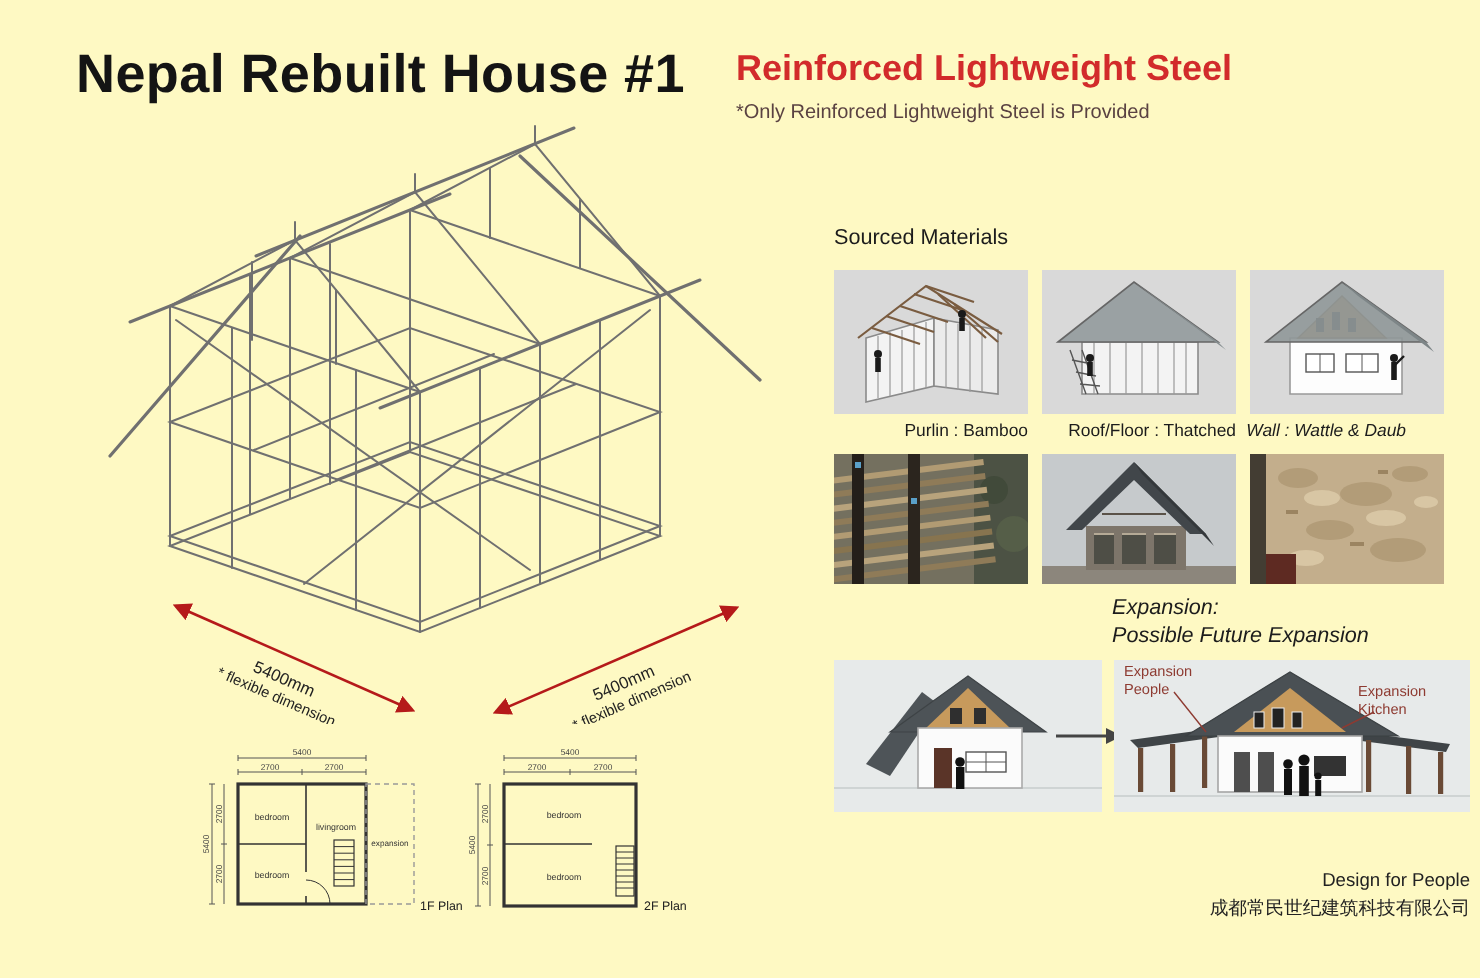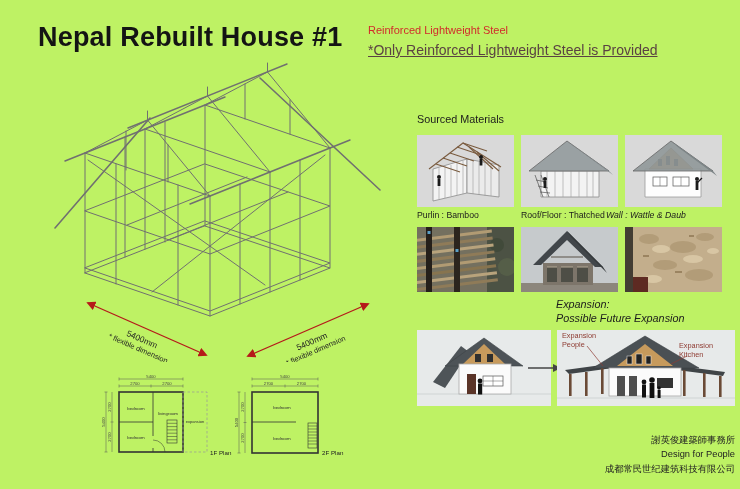--- a/index.html
+++ b/index.html
@@ -1,27 +1,27 @@
 <!DOCTYPE html>
 <html><head>
 <meta charset="utf-8">
 <style>
   html,body{margin:0;padding:0;background:#fff;}
-  .canvas{position:relative;width:740px;height:489px;background:#bef264;overflow:hidden;
+  .canvas{position:relative;width:740px;height:489px;background:#fef9c3;overflow:hidden;
           font-family:"Liberation Sans",sans-serif;color:#222;}
   .abs{position:absolute;}
   .title{font-size:27px;font-weight:600;letter-spacing:.2px;color:#141414;white-space:nowrap;}
   .intro{width:362px;}
-  .intro-heading{font-size:11px;font-weight:400;color:#d22b2b;}
+  .intro-heading{font-size:18px;font-weight:700;color:#d22b2b;}
   .intro-body{font-size:10.4px;line-height:1.32;color:#5a4242;margin-top:2px;}
-  .intro-note{font-size:14px;color:#5a4242;margin-top:6px;text-decoration:underline;}
+  .intro-note{font-size:10px;color:#5a4242;margin-top:6px;}
   .sec-heading{font-size:10.8px;line-height:1.32;color:#1c1c1c;}
   .thumb{width:97px;height:72px;}
   .photo{width:97px;height:65px;}
-  .thumb-label{width:97px;text-align:left;font-size:8.7px;color:#1c1c1c;}
+  .thumb-label{width:97px;text-align:right;font-size:8.7px;color:#1c1c1c;}
   .expimg{background:#e7eaea;}
   .exp-label{position:absolute;font-size:7.3px;line-height:1.18;color:#8e3b32;}
   .credits{width:255px;text-align:right;font-size:9.3px;line-height:1.55;color:#222;}
   svg{display:block;}
   svg text{font-family:"Liberation Sans",sans-serif;}
 </style>
 </head>
 <body>
 
 <div class="canvas">
@@ -329,18 +329,17 @@
       <text x="42.5" y="16.8" text-anchor="middle">2700</text>
       <text x="75.5" y="16.8" text-anchor="middle">2700</text>
       <text transform="translate(11.5,54.5) rotate(-90)" text-anchor="middle">5400</text>
       <text transform="translate(17.8,39) rotate(-90)" text-anchor="middle">2700</text>
       <text transform="translate(17.8,70) rotate(-90)" text-anchor="middle">2700</text>
     </g>
     <text x="96" y="87" font-size="6.2" fill="#222">2F Plan</text>
   </svg>
 
   <div class="abs credits" style="left:480px;top:433px;">
-    <div>謝英俊建築師事務所</div>
     <div>Design for People</div>
     <div>成都常民世纪建筑科技有限公司</div>
   </div>
 
 </div>
 
 </body></html>

